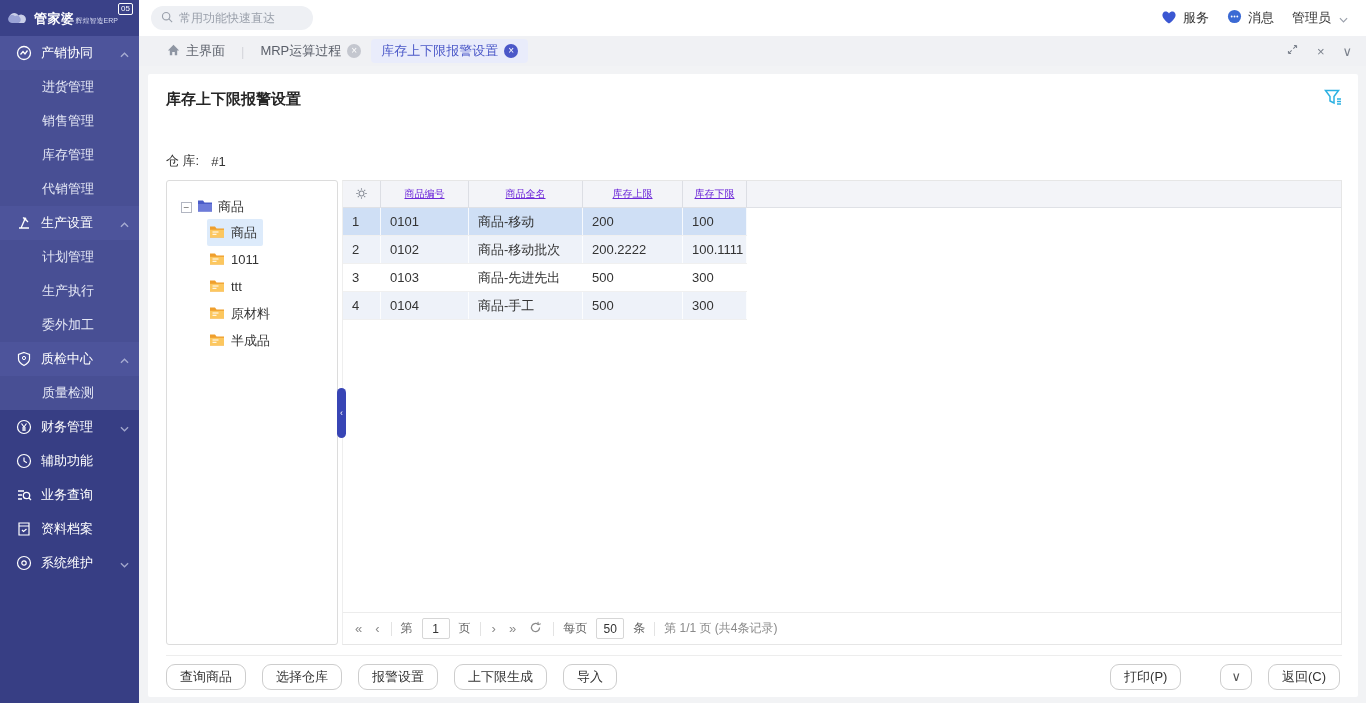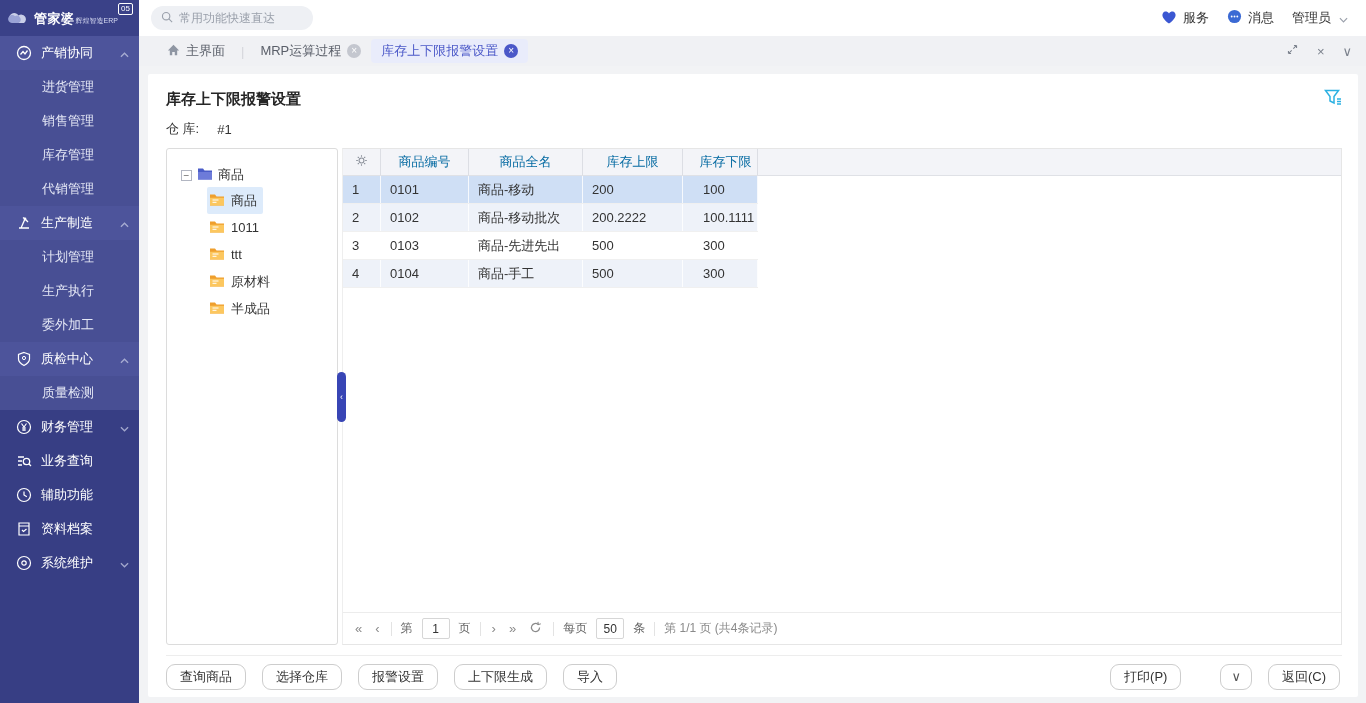--- a/index.html
+++ b/index.html
@@ -43,41 +43,41 @@
   .tab.active .closedot { background:#4b58c8; }
   .win-controls { margin-left:auto; display:flex; align-items:center; gap:18px; color:#7b818c; font-size:13px; }
   .win-controls span { cursor:pointer; }
 
   
   .content { flex:1; background:#f2f3f5; padding:8px 8px 6px 9px; min-height:0; }
   .card { background:#fff; height:100%; border-radius:2px; padding:10px 16px 0 18px; display:flex; flex-direction:column; }
   .card-head { display:flex; align-items:center; height:30px; flex:none; }
   .page-title { font-size:15px; font-weight:bold; color:#262626; }
   .funnel { margin-left:auto; cursor:pointer; }
-  .warehouse { height:30px; display:flex; align-items:center; gap:18px; font-size:13px; color:#333; flex:none; margin-bottom:4px; }
+  .warehouse { height:30px; display:flex; align-items:center; gap:12px; font-size:13px; color:#333; flex:none; margin-bottom:4px;margin-top:32px; }
   .panels { flex:1; display:flex; min-height:0; padding-bottom:10px; }
 
   .tree-panel { width:172px; flex:none; border:1px solid #dcdcdc; border-radius:3px; padding:14px 8px 8px 14px; margin-right:4px; overflow:hidden; }
   .tree-root { display:flex; align-items:center; gap:5px; height:24px; cursor:pointer; }
   .expander { width:11px; height:11px; border:1px solid #b2b6c2; background:#fff; color:#666; font-size:10px; line-height:9px; text-align:center; flex:none; cursor:pointer; }
   .tree-children { margin-left:26px; }
   .tree-node { display:flex; align-items:center; gap:6px; height:27px; padding:0 6px 0 2px; cursor:pointer; width:max-content; border-radius:2px; }
   .tree-node.selected { background:#ddebfb; }
   .tree-label { font-size:13px; color:#333; }
 
   .table-panel { flex:1; border:1px solid #e6e6e6; border-left:1px solid #eee; display:flex; flex-direction:column; position:relative; min-width:0; }
   .collapse-handle { position:absolute; left:-6px; top:calc(50% - 25px); width:9px; height:50px; background:#3845b5; border-radius:5px; color:#fff; font-size:9px; display:flex; align-items:center; justify-content:center; cursor:pointer; z-index:3; }
   .thead { display:flex; height:27px; background:#f3f4f8; border-bottom:1px solid #dfe1e6; flex:none; align-items:stretch; }
-  .th { display:flex; align-items:center; justify-content:center; font-size:13px; color:#0369a1; border-right:1px solid #dcdee4; }
+  .th { display:flex; align-items:center; justify-content:center; font-size:10px; color:#6d28d9; border-right:1px solid #dcdee4;text-decoration:underline; }
   .th.filler { flex:1; border-right:none; }
   .trow { display:flex; height:28px; flex:none; align-items:stretch; border-bottom:1px solid #f0f0f0; background:#fff; width:max-content; }
   .trow.alt { background:#eef2f9; }
   .trow.selected { background:#cfdff5; }
   .td { display:flex; align-items:center; font-size:13px; color:#333; padding-left:9px; border-right:1px solid rgba(255,255,255,.8); }
-  .c0 { width:38px; } .c1 { width:88px; } .c2 { width:114px; } .c3 { width:100px; } .c4 { width:64px;margin-left:11px; }
+  .c0 { width:38px; } .c1 { width:88px; } .c2 { width:114px; } .c3 { width:100px; } .c4 { width:64px; }
   .tbody-fill { flex:1; }
   .pagination { height:32px; border-top:1px solid #ececec; display:flex; align-items:center; padding:0 10px; gap:9px; color:#666; font-size:12px; flex:none; }
   .pg-btn { color:#8a8a8a; font-size:13px; cursor:pointer; padding:0 2px; }
   .pg-divider { width:1px; height:14px; background:#e3e3e3; }
   .pg-input { width:28px; height:21px; border:1px solid #d6d6d6; border-radius:2px; text-align:center; font-size:12px; color:#333; outline:none; background:#fff; font-family:inherit; }
   .pg-summary { color:#8a8a8a; }
 
   .footer-bar { height:42px; border-top:1px solid #ededed; display:flex; align-items:center; gap:16px; flex:none; padding-right:2px; }
   .btn { height:26px; padding:0 13px; background:#fff; border:1px solid #cdcdcd; border-radius:9px; font-size:13px; color:#333; cursor:pointer; font-family:inherit; }
   .split { margin-left:auto; display:flex;gap:40px; }
@@ -120,21 +120,21 @@
         <div class="nav-child">库存管理</div>
         <div class="nav-child">代销管理</div>
       </div>
 
       <div class="grp expanded">
         <div class="nav-head">
           <span class="nico"><svg width="16" height="16" viewBox="0 0 16 16">
                 <path d="M3 13 h10 M5 13 L9 4 l3 3 M9 4 l-2-1.5" fill="none" stroke="#fff" stroke-width="1.3"></path>
                 <circle cx="9" cy="4" r="1.4" fill="#fff"></circle>
               </svg></span>
-          <span>生产制造</span>
+          <span>生产设置</span>
           <span class="caret"><svg width="9" height="6" viewBox="0 0 10 6">
                 <path d="M1 5 L5 1 L9 5" fill="none" stroke="#c6cae4" stroke-width="1.4"></path>
               </svg></span>
         </div>
         <div class="nav-child">计划管理</div>
         <div class="nav-child">生产执行</div>
         <div class="nav-child">委外加工</div>
       </div>
 
       <div class="grp expanded">
@@ -159,34 +159,34 @@
               </svg></span>
           <span>财务管理</span>
           <span class="caret"><svg width="9" height="6" viewBox="0 0 10 6">
                 <path d="M1 1 L5 5 L9 1" fill="none" stroke="#c6cae4" stroke-width="1.4"></path>
               </svg></span>
         </div>
       </div>
       <div class="grp">
         <div class="nav-head">
           <span class="nico"><svg width="16" height="16" viewBox="0 0 16 16">
+                <circle cx="8" cy="8" r="6.5" fill="none" stroke="#fff" stroke-width="1.2"></circle>
+                <path d="M8 4.5 V8 L10.8 9.8" fill="none" stroke="#fff" stroke-width="1.2"></path>
+              </svg></span>
+          <span>辅助功能</span>
+        </div>
+      </div>
+      <div class="grp">
+        <div class="nav-head">
+          <span class="nico"><svg width="16" height="16" viewBox="0 0 16 16">
                 <path d="M2 4 h6 M2 8 h4 M2 12 h4" stroke="#fff" stroke-width="1.3" fill="none"></path>
                 <circle cx="10.5" cy="8.5" r="3.2" fill="none" stroke="#fff" stroke-width="1.3"></circle>
                 <path d="M13 11 L15 13" stroke="#fff" stroke-width="1.3"></path>
               </svg></span>
           <span>业务查询</span>
-        </div>
-      </div>
-      <div class="grp">
-        <div class="nav-head">
-          <span class="nico"><svg width="16" height="16" viewBox="0 0 16 16">
-                <circle cx="8" cy="8" r="6.5" fill="none" stroke="#fff" stroke-width="1.2"></circle>
-                <path d="M8 4.5 V8 L10.8 9.8" fill="none" stroke="#fff" stroke-width="1.2"></path>
-              </svg></span>
-          <span>辅助功能</span>
         </div>
       </div>
       <div class="grp">
         <div class="nav-head">
           <span class="nico"><svg width="16" height="16" viewBox="0 0 16 16">
                 <path d="M3 2 h10 v12 h-10 z M3 5 h10" fill="none" stroke="#fff" stroke-width="1.2"></path>
                 <path d="M6 9 l1.5 1.5 L10.5 8" fill="none" stroke="#fff" stroke-width="1.2"></path>
               </svg></span>
           <span>资料档案</span>
         </div>

